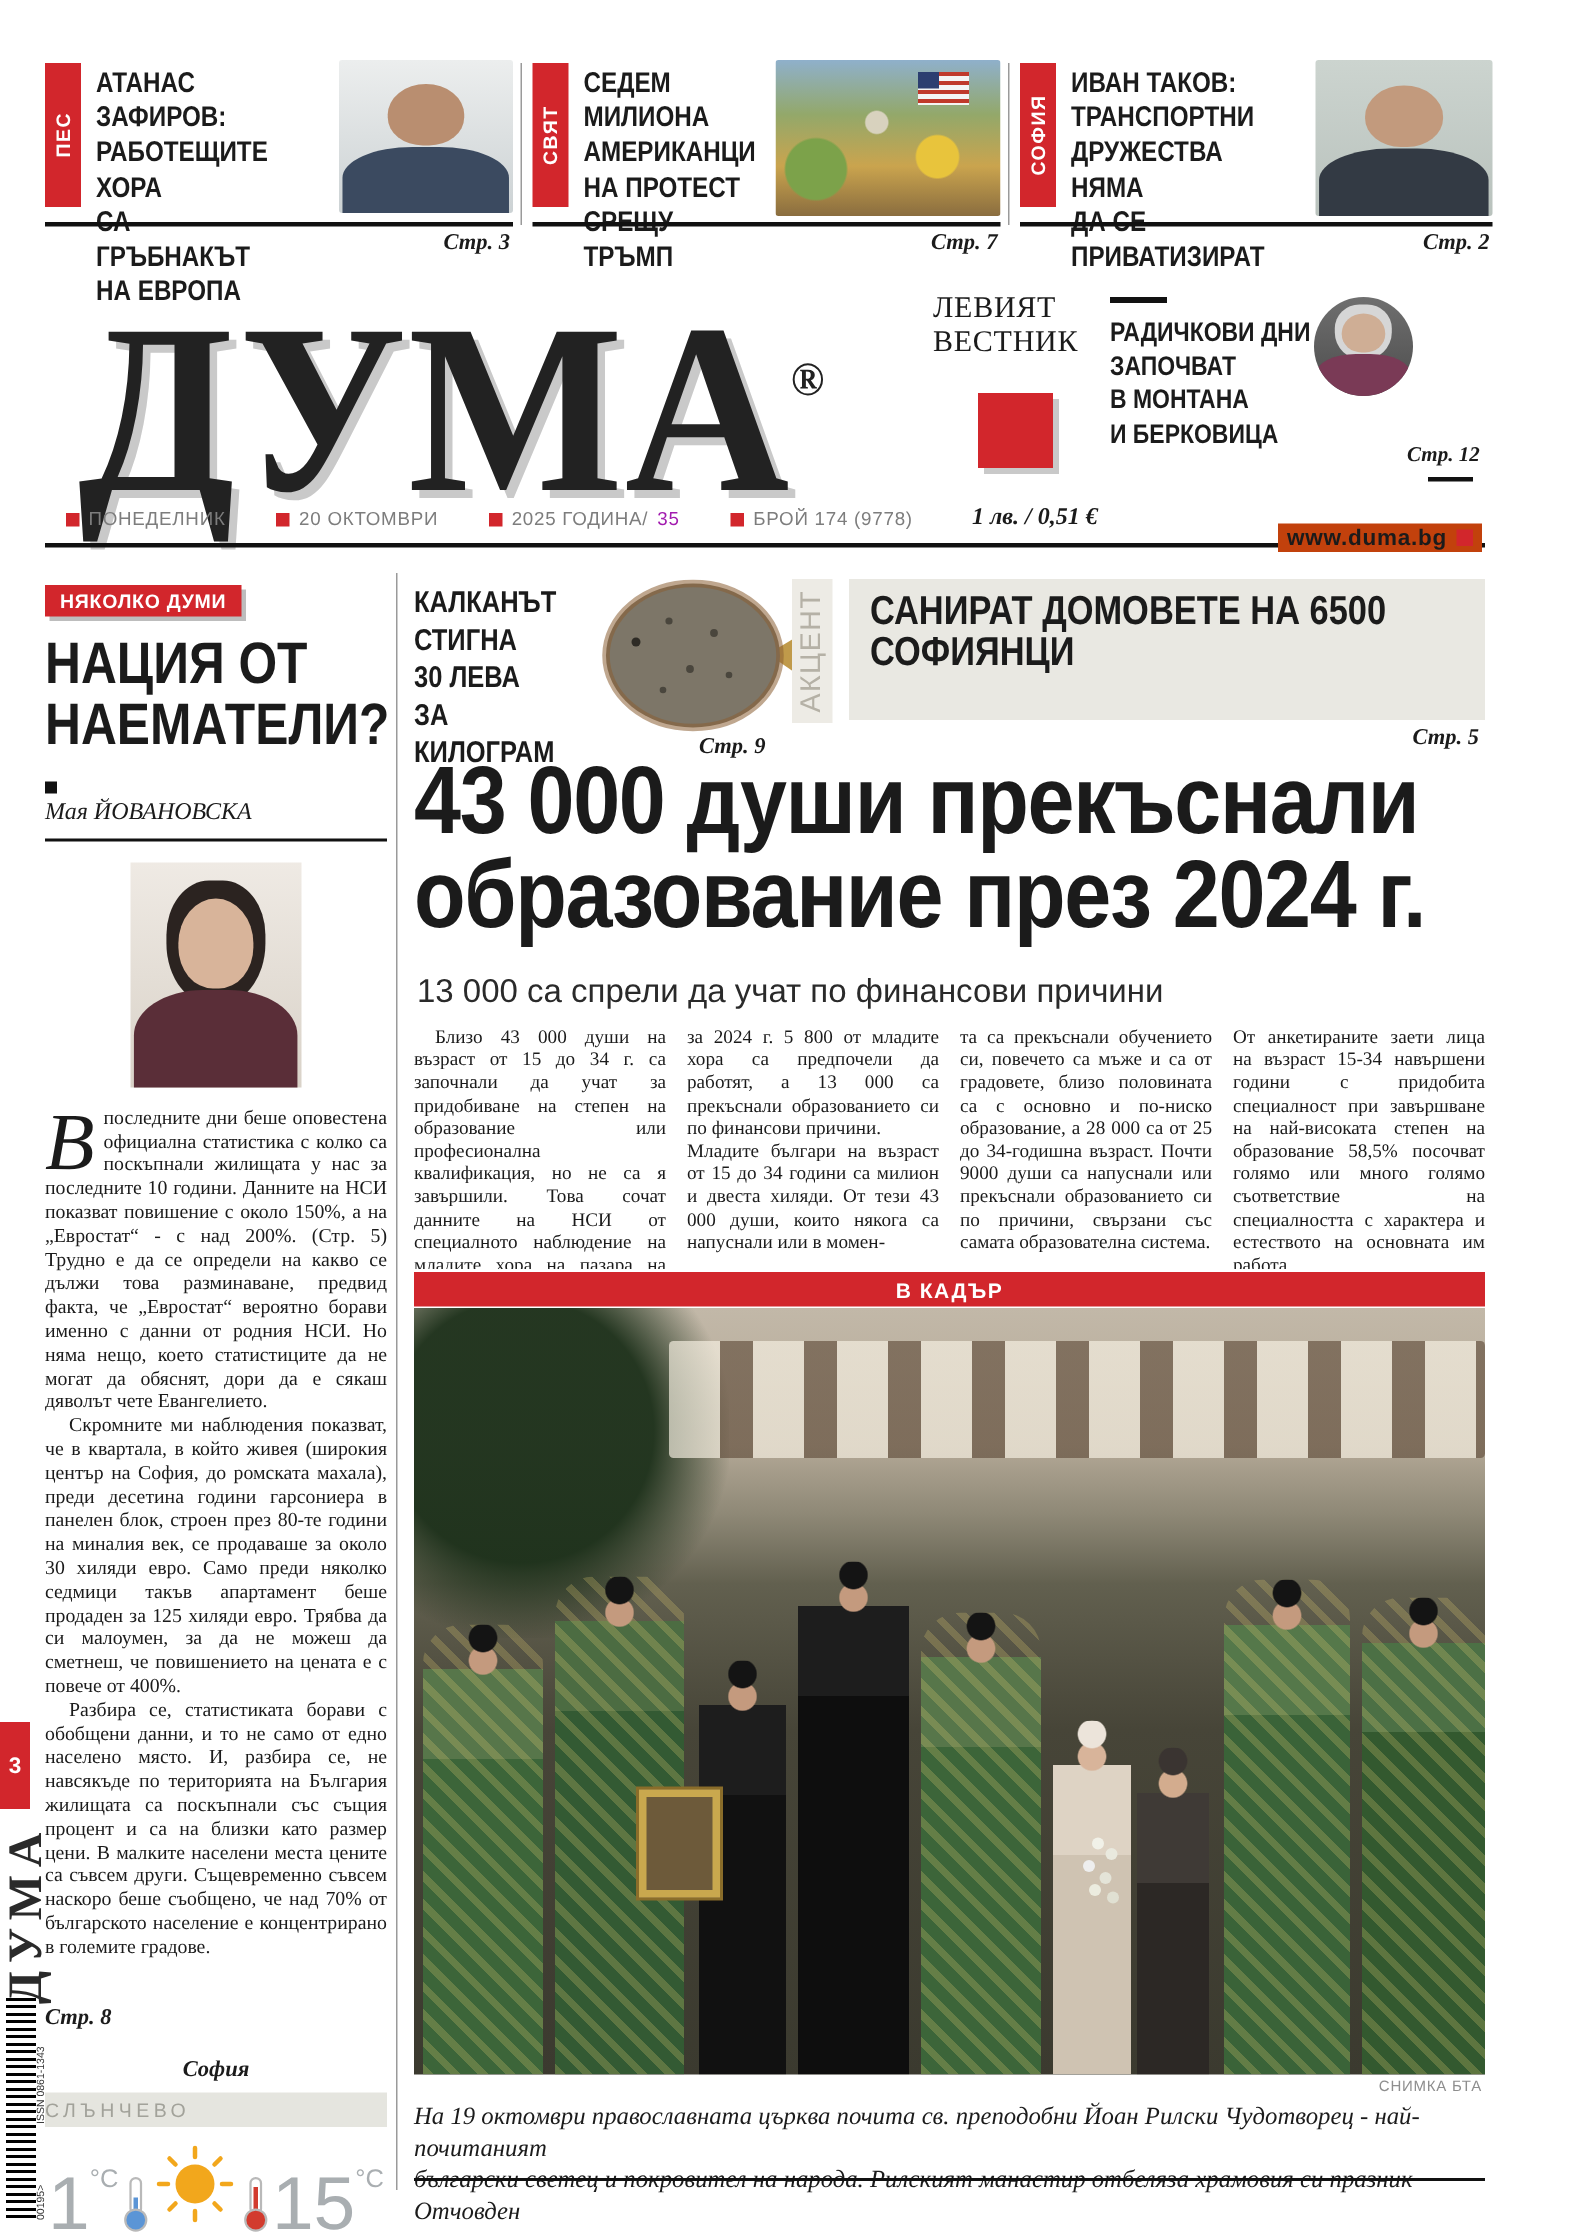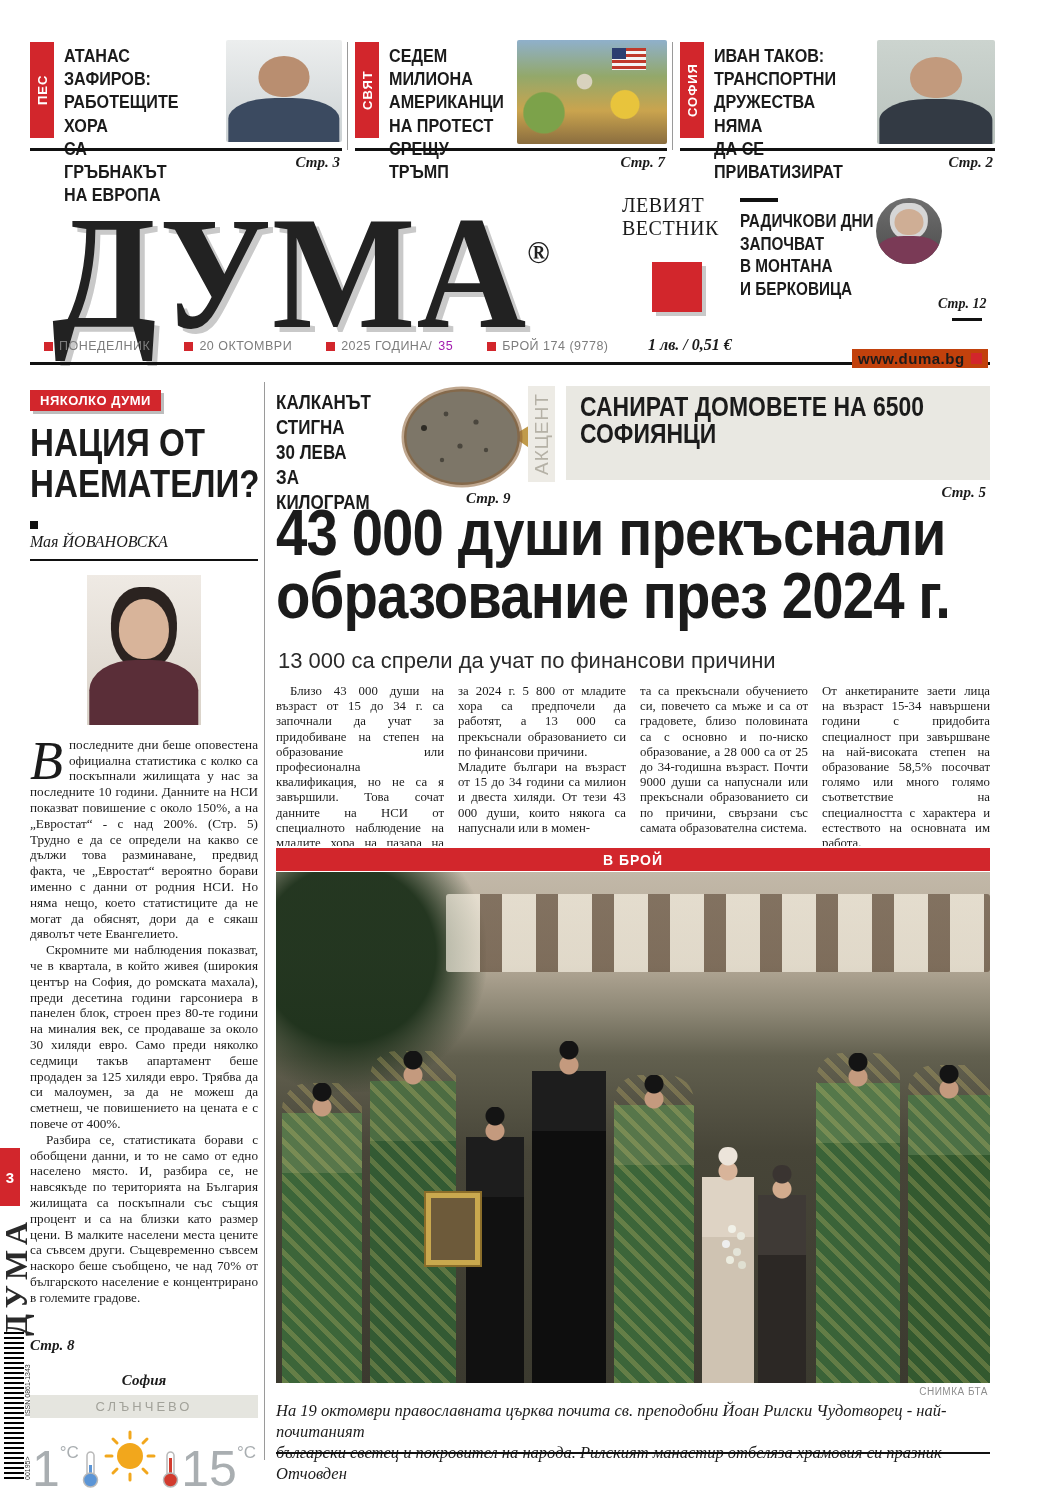--- a/index.html
+++ b/index.html
@@ -71,21 +71,21 @@
       line-height:1.05;margin-top:12px}
   .bullet{width:8px;height:8px;background:#111;margin-top:16px}
   .author{font-style:italic;font-size:16px;margin-top:4px}
   .op-rule{height:2px;background:#111;margin-top:8px}
   .op-body{margin-top:12px;font-size:13.2px;line-height:15.8px;text-align:justify;height:590px;overflow:hidden}
   .dropcap{float:left;font-size:54px;line-height:44px;font-style:italic;padding:2px 6px 0 0}
   .op-body p+p{text-indent:16px}
   .op-page{font-style:italic;font-weight:bold;font-size:15px;margin-top:10px}
   .city{font-style:italic;font-weight:bold;font-size:15px;text-align:center;margin-top:18px}
   .cond-bar{margin-top:6px;background:#e5e5df;color:#a2a29a;font-family:"Liberation Sans",sans-serif;
-      font-size:13px;letter-spacing:3px;text-align:center;padding:4px 0}
+      font-size:13px;letter-spacing:3px;text-align:left;padding:4px 0}
   .wx-row{display:flex;align-items:center;justify-content:space-between;margin-top:26px;padding:0 2px}
   .wx-num{font-family:"Liberation Sans",sans-serif;font-size:50px;color:#a9aeb1;line-height:1}
   .wx-deg{font-size:17px;vertical-align:28px;color:#a9aeb1}
   .sun{margin-top:-26px}
 
   
   .spine-tab{position:absolute;left:0;top:1148px;width:20px;height:58px;background:#d2262c;
       color:#fff;font-family:"Liberation Sans",sans-serif;font-weight:bold;font-size:15px;
       display:flex;align-items:center;justify-content:center}
   .spine-duma{position:absolute;left:-2px;top:1206px;height:130px;font-weight:bold;font-size:32px;
@@ -318,21 +318,21 @@
 образование през 2024 г.</div>
   <div class="lead-sub">13 000 са спрели да учат по финансови причини</div>
   <div class="lead-cols">
     <div class="lead-col pre">Близо 43 000 души на възраст от 15 до 34 г. са започнали да учат за придобиване на степен на образование или професионална квалификация, но не са я завършили. Това сочат данните на НСИ от специалното наблюдение на младите хора на пазара на труда</div>
     <div class="lead-col pre">за 2024 г. 5 800 от младите хора са предпочели да работят, а 13 000 са прекъснали образованието си по финансови причини.
 Младите българи на възраст от 15 до 34 години са милион и двеста хиляди. От тези 43 000 души, които някога са напуснали или в момен-</div>
     <div class="lead-col pre">та са прекъснали обучението си, повечето са мъже и са от градовете, близо половината са с основно и по-ниско образование, а 28 000 са от 25 до 34-годишна възраст. Почти 9000 души са напуснали или прекъснали образованието си по причини, свързани със самата образователна система.</div>
     <div class="lead-col pre">От анкетираните заети лица на възраст 15-34 навършени години с придобита специалност при завършване на най-високата степен на образование 58,5% посочват голямо или много голямо съответствие на специалността с характера и естеството на основната им работа.</div>
   </div>
 
-  <div class="band">В БРОЙ</div>
+  <div class="band">В КАДЪР</div>
   <div class="big-photo">
     <div class="bp-tree"></div>
     <div class="bp-bldg"></div>
     <div class="fig fig-g" style="left:6px;width:80px;height:300px"></div>
     <div class="fig fig-g" style="left:94px;width:86px;height:332px;--r1:#4c6c42;--r2:#335a33"></div>
     <div class="fig" style="left:190px;width:58px;height:276px;--r1:#1d1d1d;--r2:#111"></div>
     <div class="fig" style="left:256px;width:74px;height:342px;--r1:#1d1d1d;--r2:#0e0e0e"></div>
     <div class="fig fig-g" style="left:338px;width:80px;height:308px"></div>
     <div class="fig" style="left:426px;width:52px;height:236px;--hat:#ece4da;--face:#d8b49a;--r1:#ded3c4;--r2:#cfc3b2"></div>
     <div class="fig" style="left:482px;width:48px;height:218px;--hat:#3a3431;--face:#d3ac8e;--r1:#3f3a36;--r2:#2c2825"></div>

